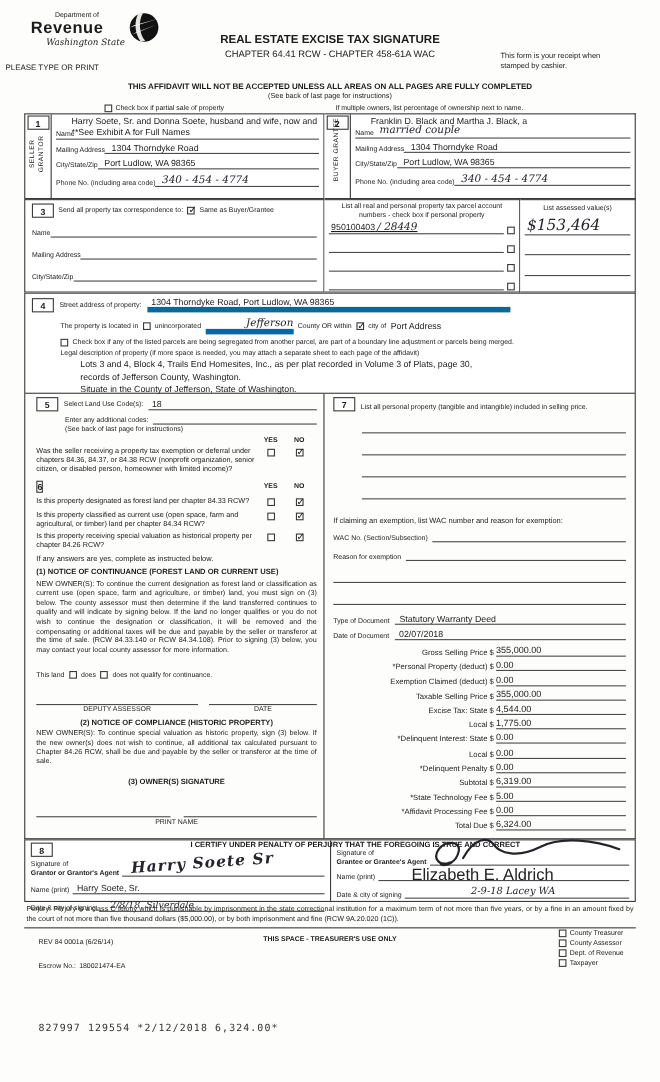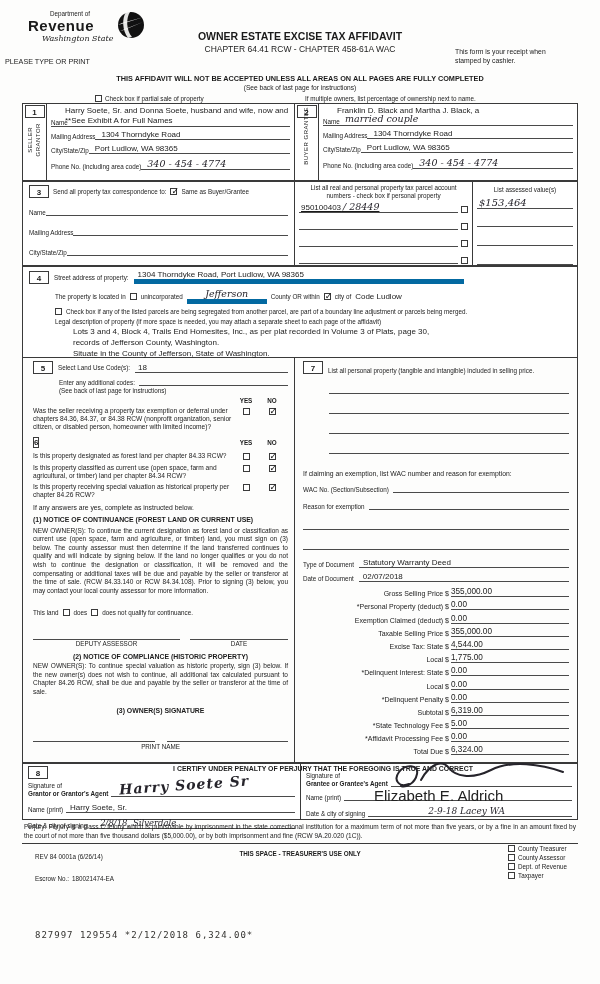--- a/index.html
+++ b/index.html
@@ -82,21 +82,21 @@
           <path d="M2 15 L28 7 L6 13 Z" fill="#fdfdfc"></path>
           <path d="M4 21 L27 12 L8 20 Z" fill="#fdfdfc"></path>
           <path d="M10 2 C6 8 6 20 12 28 L16 27 C10 20 10 8 14 2 Z" fill="#fdfdfc" opacity="0.9"></path>
         </svg>
       </span>
     </div>
   </div>
   <div class="abs" style="left:5px; top:57px; font-size:7.2px;">PLEASE TYPE OR PRINT</div>
 
   <div class="abs ctr" style="left:150px; top:30px; width:300px;">
-    <div class="b" style="font-size:10.5px;">OWNER ESTATE EXCISE TAX AFFIDAVIT</div>
+    <div class="b" style="font-size:10.5px;">REAL ESTATE EXCISE TAX SIGNATURE</div>
     <div style="font-size:8.5px; margin-top:2px;">CHAPTER 64.41 RCW - CHAPTER 458-61A WAC</div>
   </div>
 
   <div class="abs" style="left:455px; top:48px; width:100px; font-size:6.8px; line-height:1.3;">This form is your receipt when stamped by cashier.</div>
 
   <div class="abs ctr b" style="left:40px; top:74px; width:520px; font-size:7.3px;">THIS AFFIDAVIT WILL NOT BE ACCEPTED UNLESS ALL AREAS ON ALL PAGES ARE FULLY COMPLETED</div>
   <div class="abs ctr" style="left:40px; top:84px; width:520px; font-size:6.6px;">(See back of last page for instructions)</div>
 
   <div class="abs row" style="left:95px; top:95px; gap:3px; align-items:center;">
     <span class="cb"></span>
@@ -198,21 +198,21 @@
           <span class="cb"></span>
         </div>
       <div class="row" style="margin-top:9px; gap:3px;">
           <span class="line"></span>
           <span class="cb"></span>
         </div>
     </div>
     <div class="box" style="width:105px; border-left:none; padding:2px 4px;">
       <div class="tiny ctr" style="margin-top:2px;">List assessed value(s)</div>
       <div class="row" style="margin-top:4px;">
-          <span class="line hw" style="font-size:10px; padding-left:2px;">$153,464</span>
+          <span class="line hw" style="font-size:14px; padding-left:2px;">$153,464</span>
         </div>
       <div class="row" style="margin-top:10px;">
           <span class="line"></span>
         </div>
       <div class="row" style="margin-top:11px;">
           <span class="line"></span>
         </div>
       <div class="row" style="margin-top:11px;">
           <span class="line"></span>
         </div>
@@ -222,25 +222,25 @@
   <div class="abs box" style="left:22px; top:266px; width:556px; height:92px; padding:3px 6px;">
     <div class="row" style="gap:5px; align-items:center;">
       <span class="numbox">4</span>
       <span class="tiny">Street address of property:</span>
       <span class="uline typed" style="width:330px; padding-left:4px;">1304 Thorndyke Road, Port Ludlow, WA 98365</span>
     </div>
     <div class="row" style="gap:4px; margin-top:4px; align-items:center;">
       <span class="tiny" style="margin-left:26px;">The property is located in</span>
       <span class="cb"></span>
       <span class="tiny">unincorporated</span>
-      <span class="uline hw" style="width:80px; text-align:center;">Jefferson</span>
+      <span class="uline hw" style="width:80px; text-align:right;">Jefferson</span>
       <span class="tiny">County OR within</span>
       <span class="cb checked"></span>
       <span class="tiny">city of</span>
-      <span class="typed">Code Ludlow</span>
+      <span class="typed">Port Address</span>
     </div>
     <div class="row" style="gap:4px; margin-top:4px; align-items:center;">
       <span class="cb" style="margin-left:26px;"></span>
       <span class="tiny">Check box if any of the listed parcels are being segregated from another parcel, are part of a boundary line adjustment or parcels being merged.</span>
     </div>
     <div class="tiny" style="margin-left:26px; margin-top:3px;">Legal description of property (if more space is needed, you may attach a separate sheet to each page of the affidavit)</div>
     <div class="typed" style="margin-left:44px; margin-top:2px; line-height:1.35;">
       <div>Lots 3 and 4, Block 4, Trails End Homesites, Inc., as per plat recorded in Volume 3 of Plats, page 30,</div>
       <div>records of Jefferson County, Washington.</div>
       <div>Situate in the County of Jefferson, State of Washington.</div>

